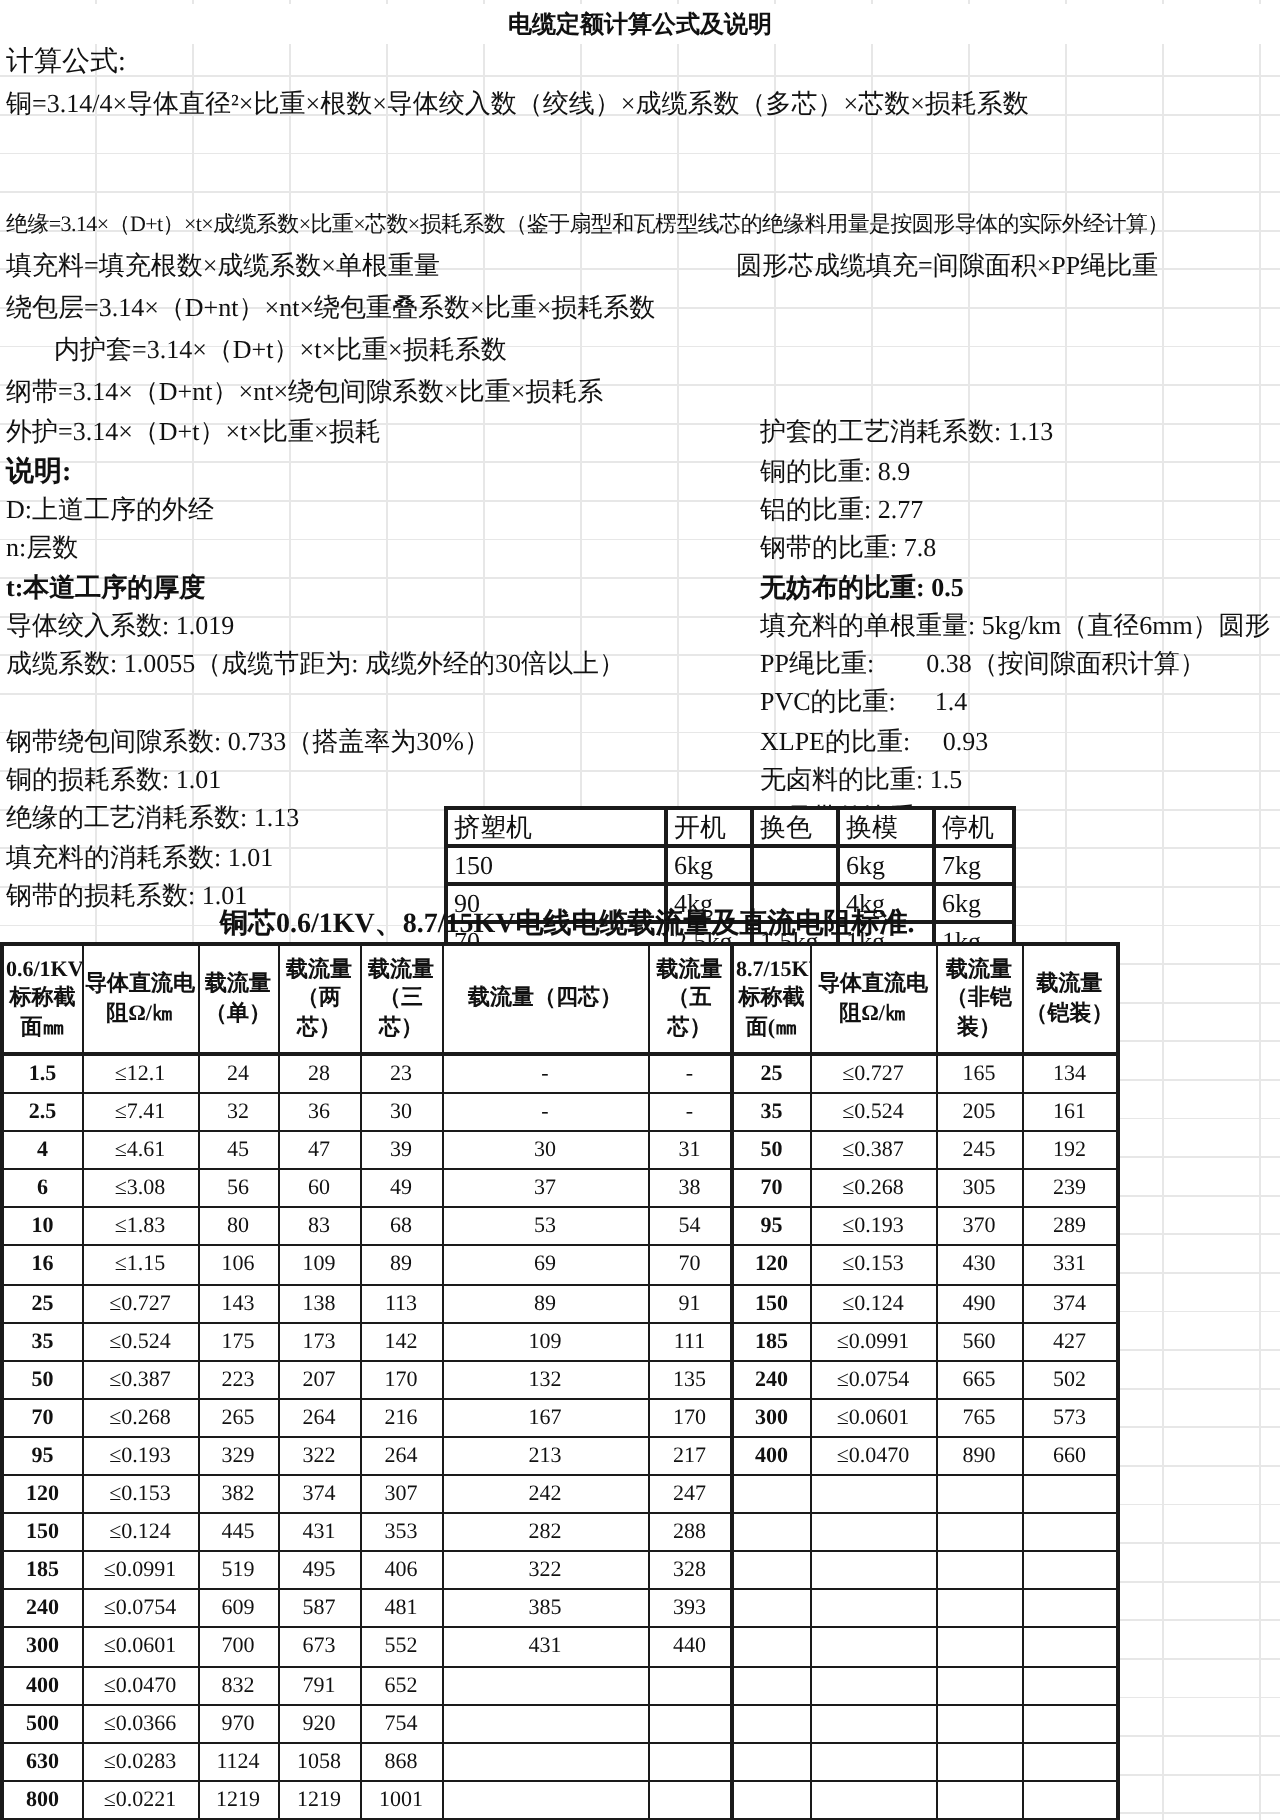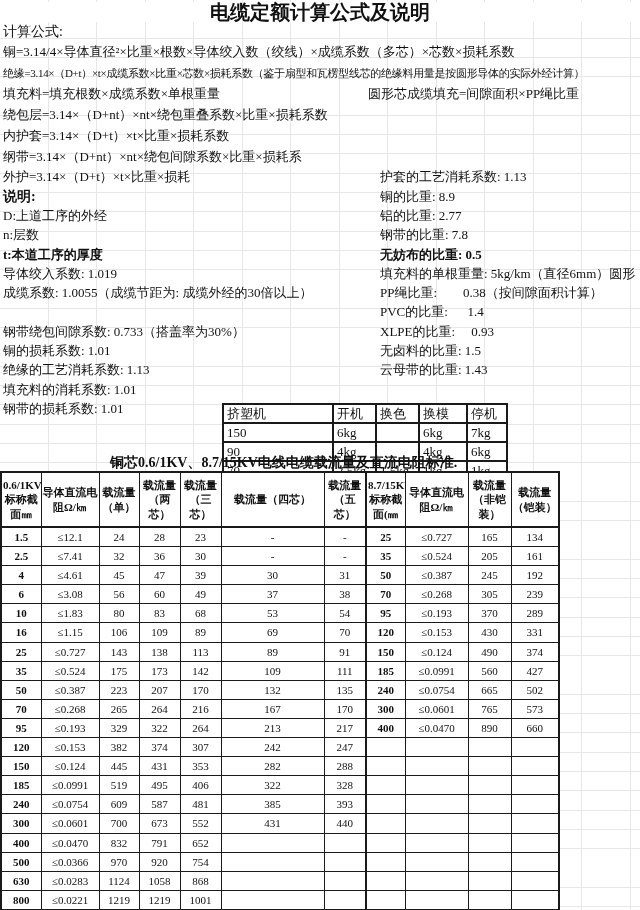--- a/index.html
+++ b/index.html
@@ -6,21 +6,21 @@
   .sheet{
     position:relative;width:640px;height:910px;overflow:hidden;color:#111;
     font-family:"Liberation Serif","DejaVu Serif",serif;
     background:
       repeating-linear-gradient(to bottom, transparent 0 18.4px, #e7e7e7 18.4px 19.3px),
       repeating-linear-gradient(to right, transparent 0 47.5px, #e7e7e7 47.5px 48.5px),
       #fff;
   }
   .page-title{
     position:absolute;top:2px;left:0;width:100%;height:20px;line-height:20px;
-    text-align:center;font-weight:bold;font-size:20px;background:#fff;
+    text-align:center;font-weight:bold;font-size:12px;background:#fff;
   }
   .heading{
     position:absolute;top:22px;left:3px;height:19px;line-height:19px;
     font-weight:normal;font-size:14px;white-space:pre;
   }
   #formulas{position:absolute;top:41px;left:0;width:640px;}
   .frow{position:relative;font-size:13px;white-space:pre;}
   .frow .left{position:absolute;left:3px;top:50%;transform:translateY(-50%);white-space:pre;text-align:center;}
   .frow .right{position:absolute;left:380px;top:50%;transform:translateY(-50%);white-space:pre;}
   .frow.small .left{font-size:11px;letter-spacing:-0.3px;}
@@ -46,24 +46,24 @@
   .ampacity .thickL{border-left:2px solid #1a1a1a;}
 </style>
 </head>
 <body>
 
 <div class="sheet">
   <div class="page-title">电缆定额计算公式及说明</div>
   <div class="heading">计算公式:</div>
   <div id="formulas">
       <div class="frow" style="height: 21px;"><span class="left">铜=3.14/4×导体直径²×比重×根数×导体绞入数（绞线）×成缆系数（多芯）×芯数×损耗系数</span></div>
-      <div class="frow small" style="height: 21px;"><span class="left">绝缘=3.14×（D+t）×t×成缆系数×比重×芯数×损耗系数（鉴于扇型和瓦楞型线芯的绝缘料用量是按圆形导体的实际外经计算）</span></div>
+      <div class="frow small" style="height: 21px; margin-top: 39px;"><span class="left">绝缘=3.14×（D+t）×t×成缆系数×比重×芯数×损耗系数（鉴于扇型和瓦楞型线芯的绝缘料用量是按圆形导体的实际外经计算）</span></div>
       <div class="frow" style="height: 21px;"><span class="left">填充料=填充根数×成缆系数×单根重量</span><span class="right" style="left: 368px;">圆形芯成缆填充=间隙面积×PP绳比重</span></div>
       <div class="frow" style="height: 21px;"><span class="left">绕包层=3.14×（D+nt）×nt×绕包重叠系数×比重×损耗系数</span></div>
-      <div class="frow" style="height: 21px;"><span class="left">内护套=3.14×（D+t）×t×比重×损耗系数</span></div>
+      <div class="frow" style="height: 21px; margin-left: 24px;"><span class="left">内护套=3.14×（D+t）×t×比重×损耗系数</span></div>
       <div class="frow" style="height: 21px;"><span class="left">纲带=3.14×（D+nt）×nt×绕包间隙系数×比重×损耗系</span></div>
       <div class="frow" style="height: 20px;"><span class="left">外护=3.14×（D+t）×t×比重×损耗</span><span class="right">护套的工艺消耗系数: 1.13</span></div>
       <div class="frow boldl" style="height: 19.3px;"><span class="left">说明:</span><span class="right">铜的比重: 8.9</span></div>
       <div class="frow" style="height: 19.3px;"><span class="left">D:上道工序的外经</span><span class="right">铝的比重: 2.77</span></div>
       <div class="frow" style="height: 19.3px; padding-left: 32px;"><span class="left">n:层数</span><span class="right">钢带的比重: 7.8</span></div>
       <div class="frow" style="height: 19.3px; font-weight: bold;"><span class="left">t:本道工序的厚度</span><span class="right">无妨布的比重: 0.5</span></div>
       <div class="frow" style="height: 19.3px;"><span class="left">导体绞入系数: 1.019</span><span class="right">填充料的单根重量: 5kg/km（直径6mm）圆形</span></div>
       <div class="frow" style="height: 19.3px;"><span class="left">成缆系数: 1.0055（成缆节距为: 成缆外经的30倍以上）</span><span class="right">PP绳比重:        0.38（按间隙面积计算）</span></div>
       <div class="frow" style="height: 19.3px;"><span class="right">PVC的比重:      1.4</span></div>
       <div class="frow" style="height: 19.3px;"><span class="left">钢带绕包间隙系数: 0.733（搭盖率为30%）</span><span class="right">XLPE的比重:     0.93</span></div>

